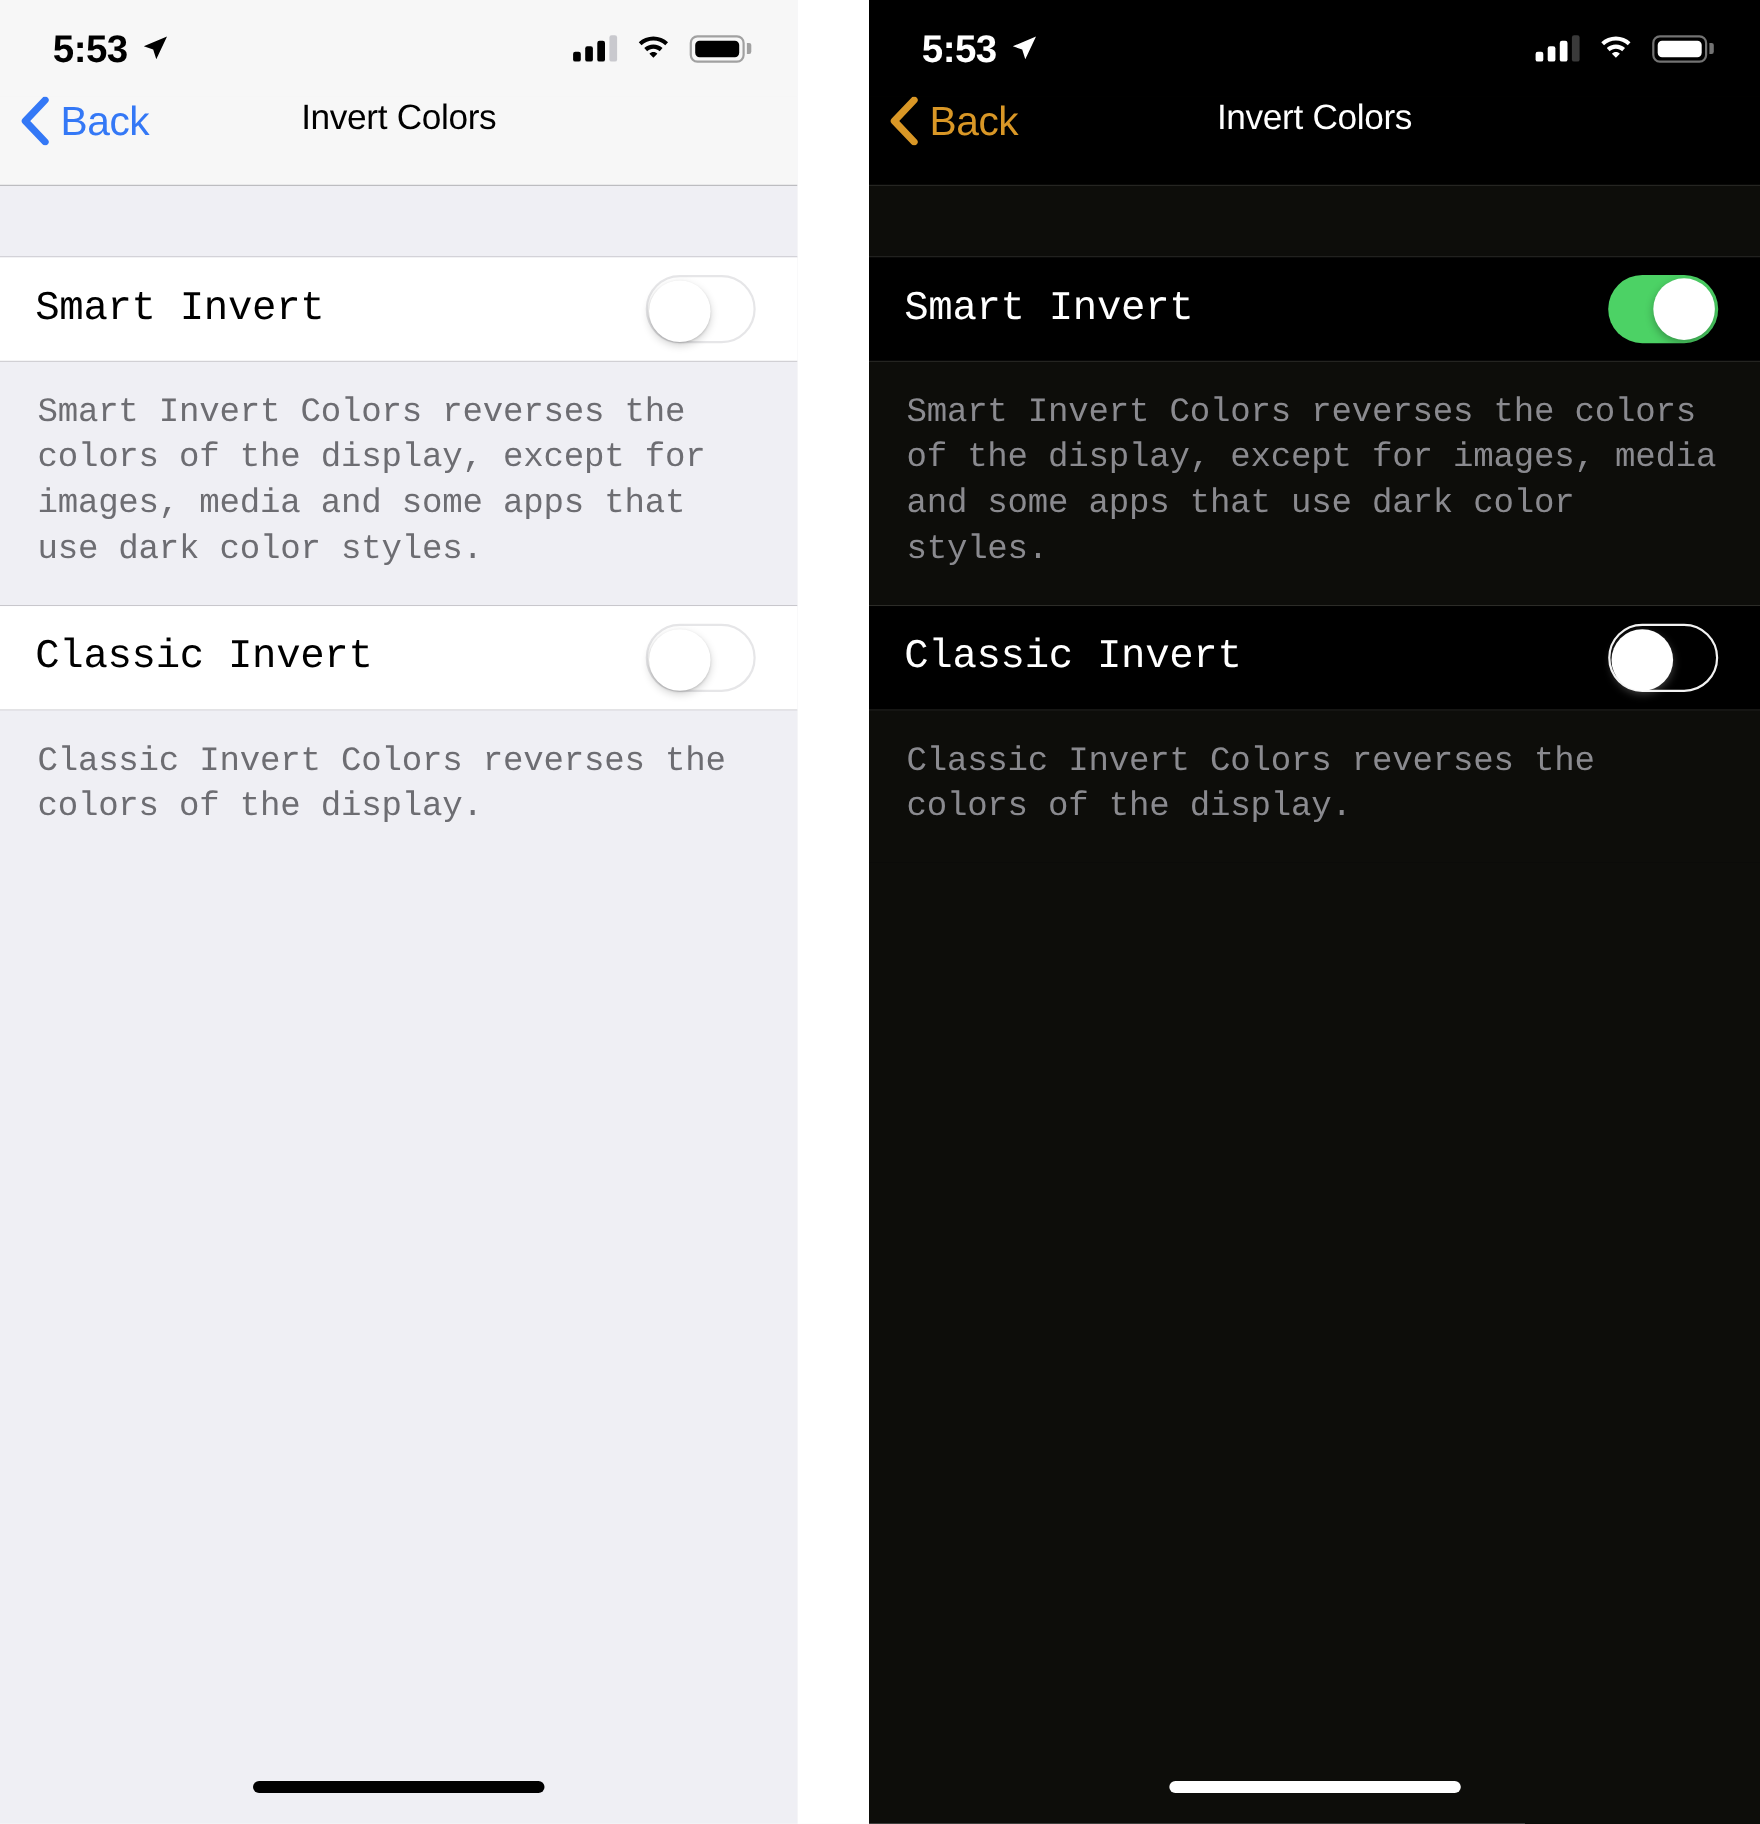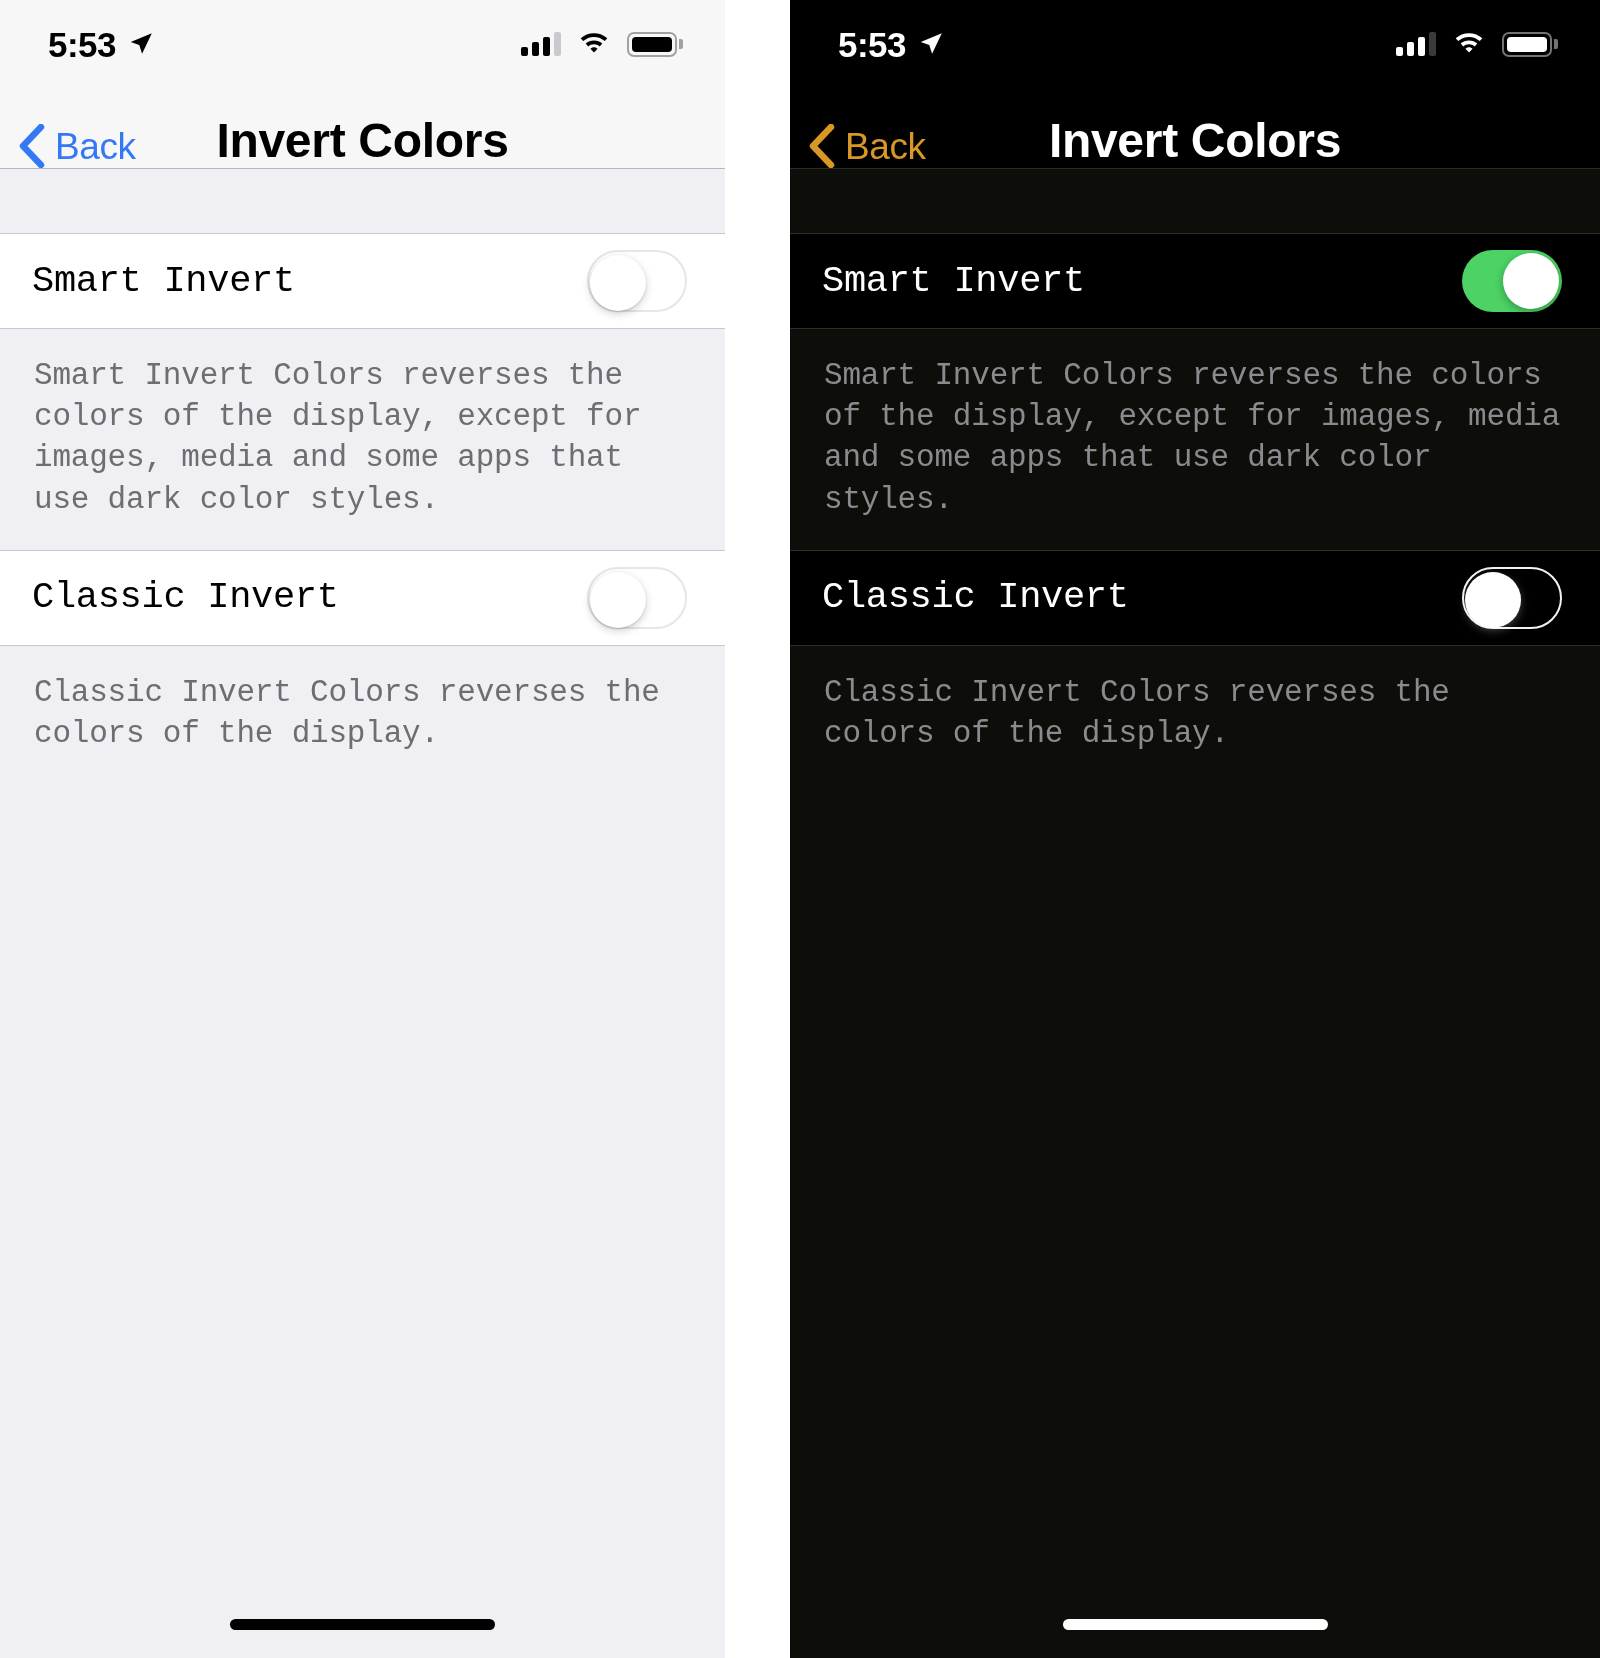--- a/index.html
+++ b/index.html
@@ -97,21 +97,21 @@
     margin-left: 2px;
   }
   .light .batt-cap { background: rgba(0,0,0,0.35); }
   .dark  .batt-cap { background: rgba(255,255,255,0.45); }
 
   
   .navbar {
     position: relative;
     height: 81px;
     display: flex;
-    align-items: flex-end;
+    align-items: flex-start;
   }
   .light .navbar { background: #f7f7f7; border-bottom: 1px solid #b6b6bb; }
   .dark  .navbar { background: #000000; border-bottom: 1px solid #2a2a26; }
 
   .back-btn {
     display: flex;
     align-items: center;
     gap: 10px;
     padding-left: 18px;
     cursor: pointer;
@@ -123,22 +123,22 @@
     line-height: 1;
     letter-spacing: -0.4px;
   }
   .light .back-label { color: #3478f6; }
   .dark  .back-label { color: #d99726; }
 
   .nav-title {
     position: absolute;
     left: 0; right: 0;
     text-align: center;
-    font-size: 48px;
-    font-weight: bold;
+    font-size: 32px;
+    font-weight: normal;
     letter-spacing: -0.3px;
     pointer-events: none;
   }
   .light .nav-title { color: #000000; }
   .dark  .nav-title { color: #ffffff; }
 
   .group-gap { height: 65px; }
   .light .group-gap { background: #efeff4; border-bottom: 1px solid #c8c7cc; }
   .dark  .group-gap { background: #0d0d0a; border-bottom: 1px solid #2c2c28; }
 

